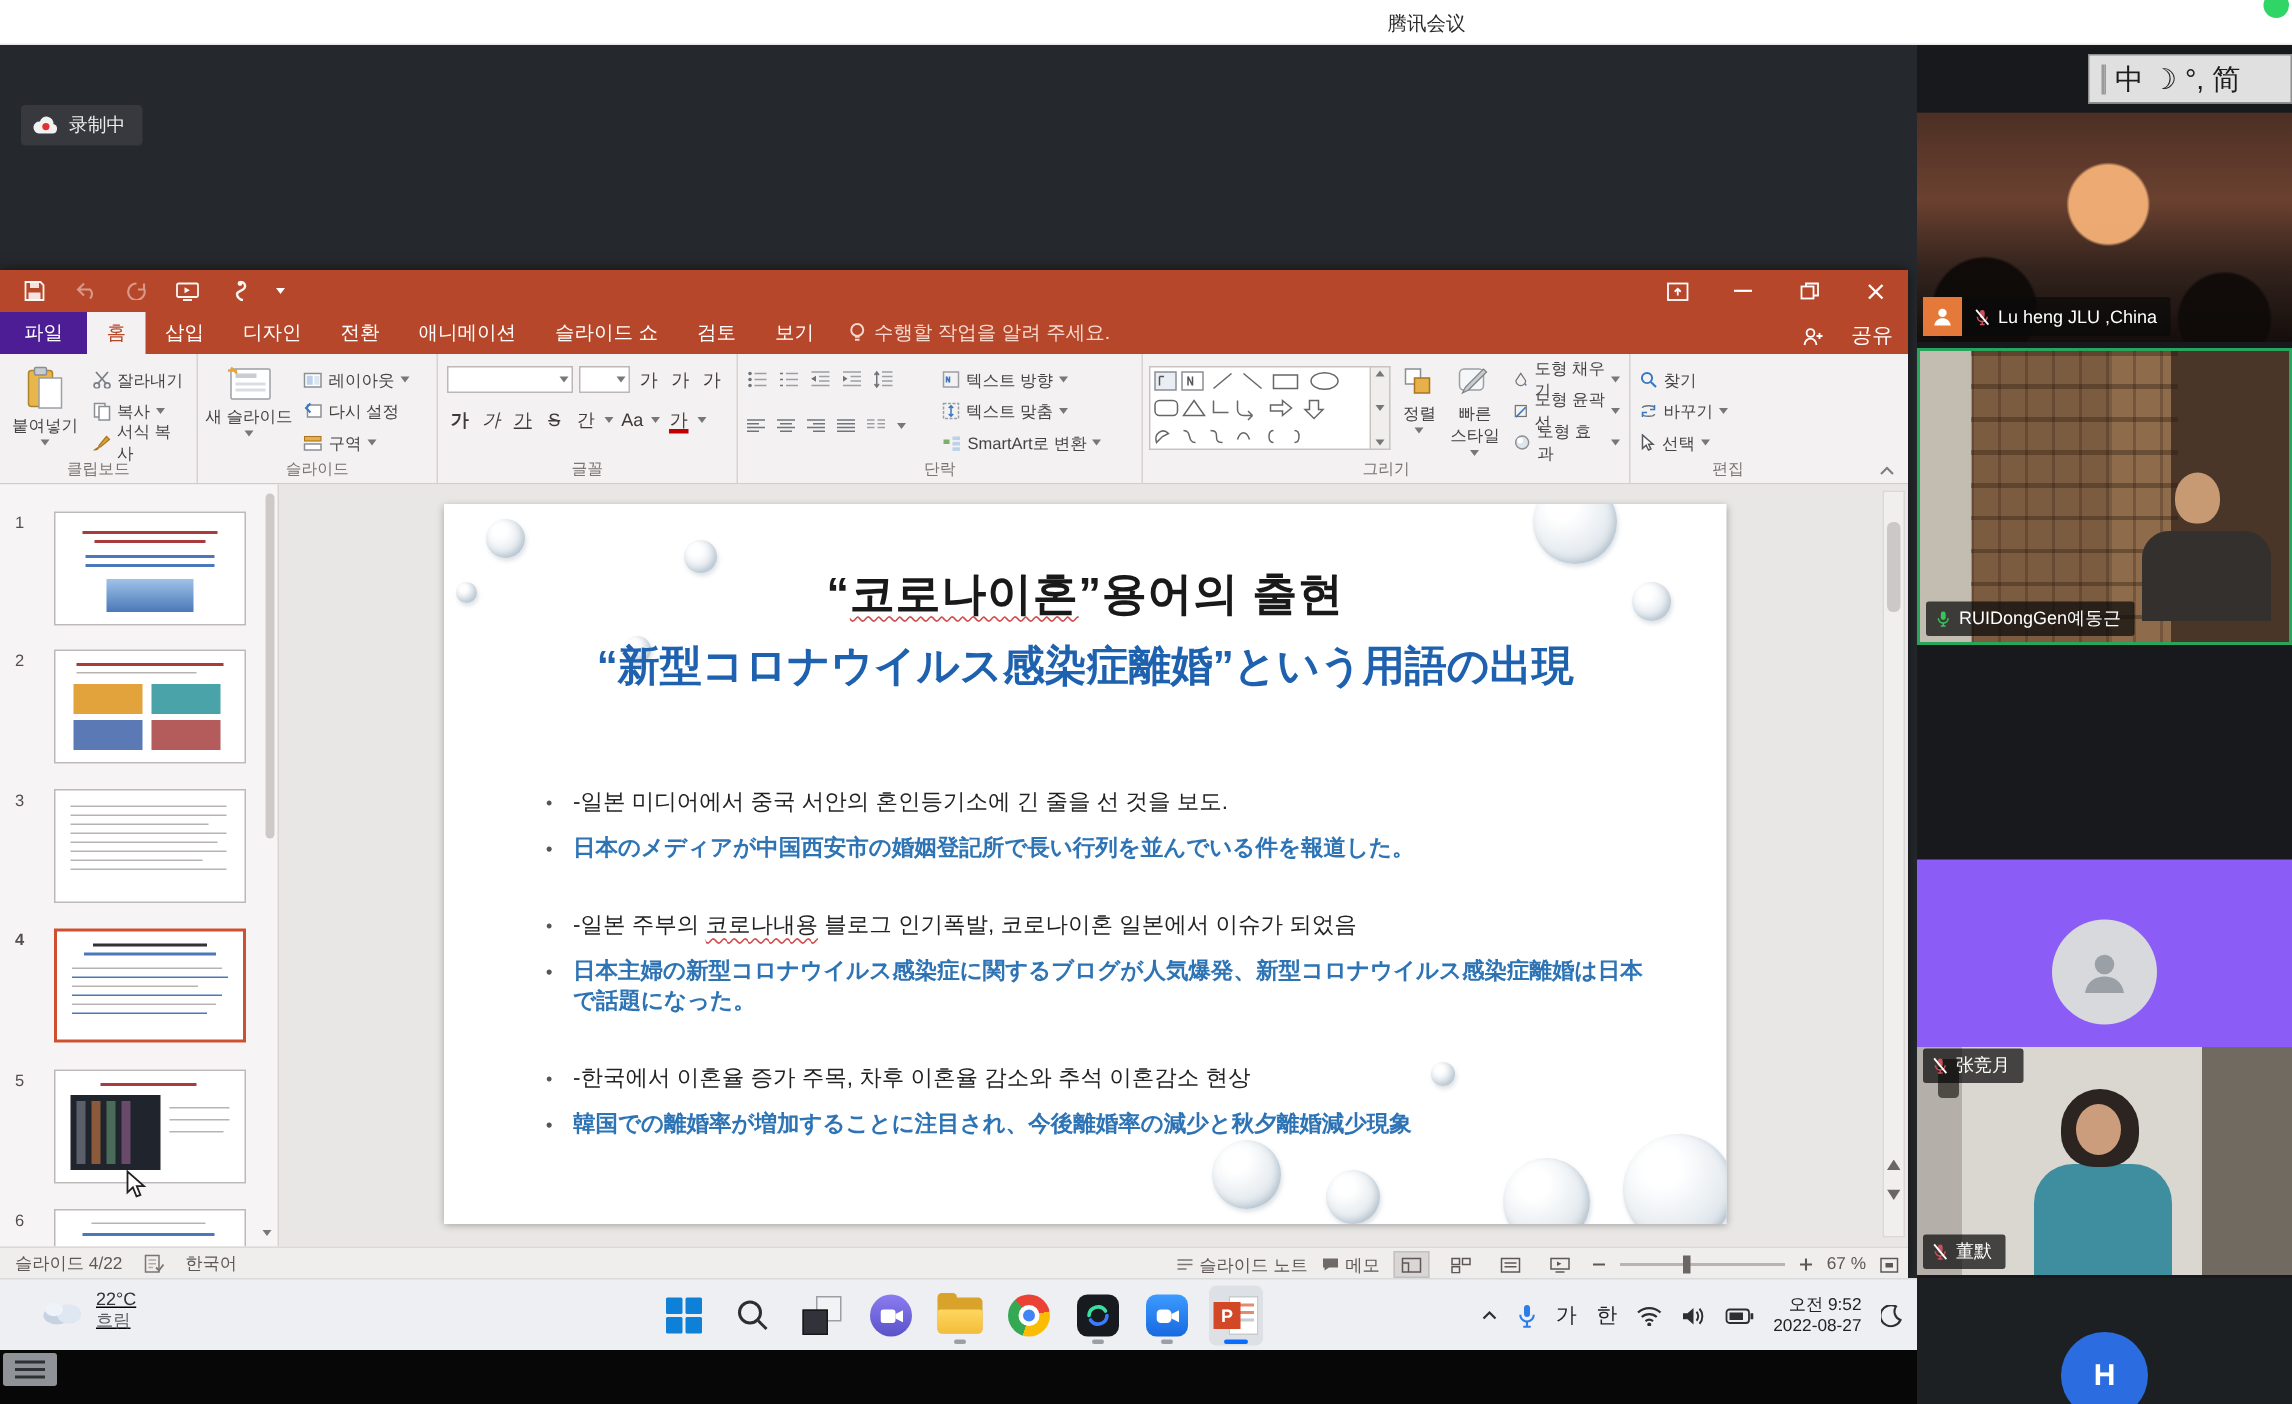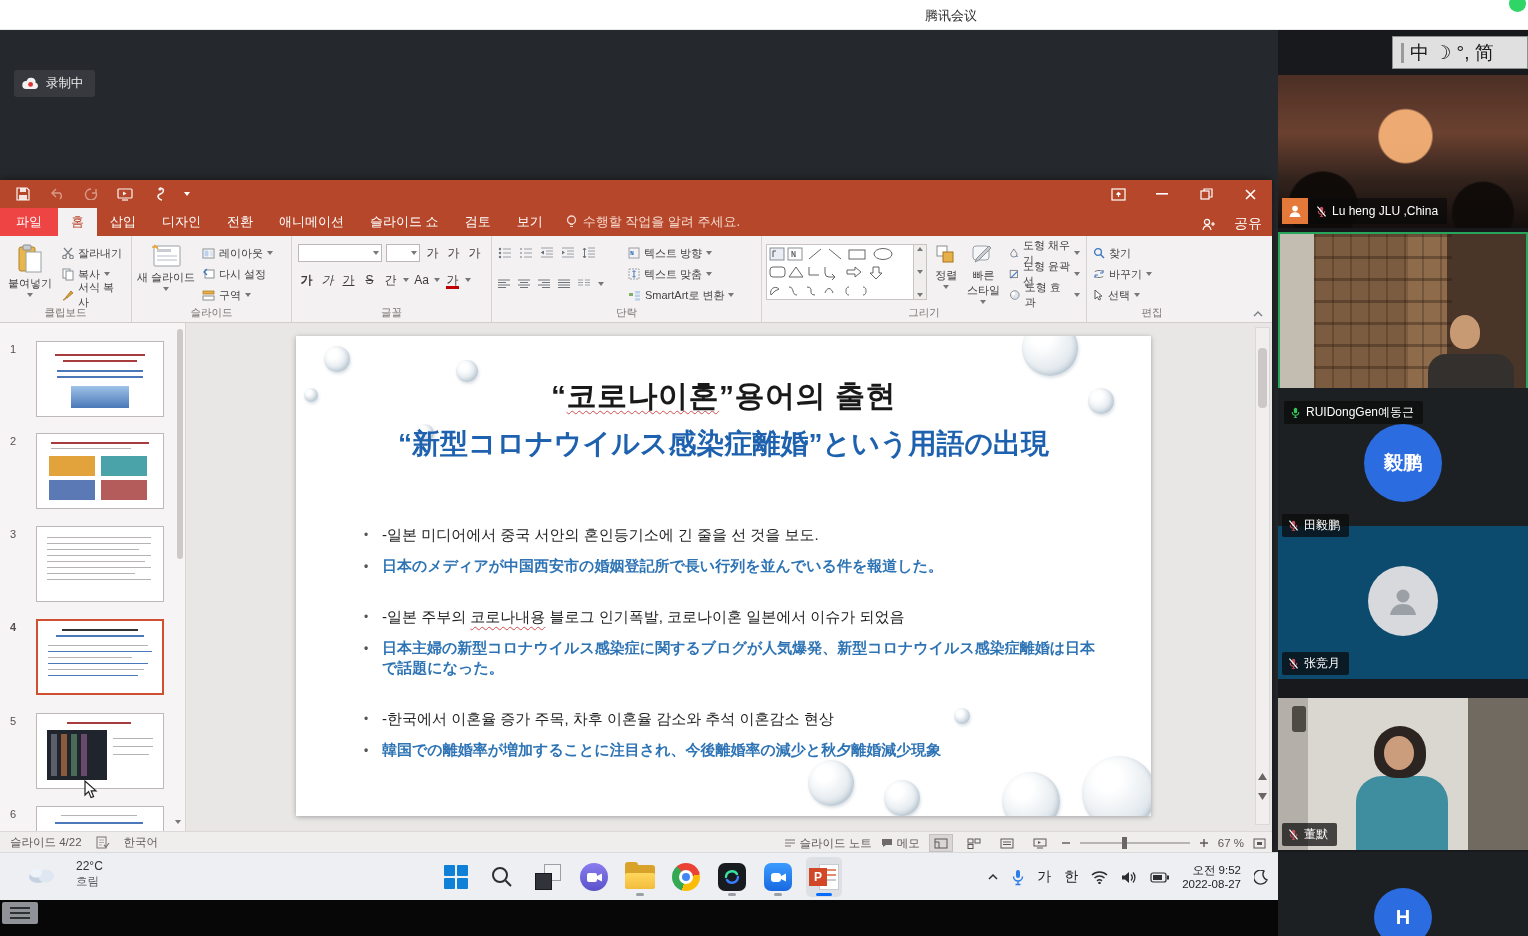--- a/index.html
+++ b/index.html
@@ -21,21 +21,21 @@
   .ppt{position:absolute;left:0;top:150px;width:1272px;height:672px;background:#f3f1f1;box-shadow:0 0 8px rgba(0,0,0,.5);}
   .ppt-ttl{position:relative;height:28px;background:#b7472a;display:flex;align-items:center;color:#fff;}
   .qat{display:flex;align-items:center;gap:16px;padding-left:14px;}
   .qat .qbtn{width:18px;height:16px;display:flex;align-items:center;justify-content:center;opacity:.95;}
   .qat .dim{opacity:.45;}
   .ppt-title-text{position:absolute;left:0;right:0;text-align:center;font-size:12.5px;color:#fff;pointer-events:none;}
   .winctl{position:absolute;right:0;top:0;height:28px;display:flex;}
   .winctl .wbtn{width:44px;height:28px;display:flex;align-items:center;justify-content:center;color:#fff;}
 
   .ppt-tabs{position:relative;height:28px;background:#b7472a;display:flex;align-items:flex-end;}
-  .ftab{height:28px;padding:0 16px;display:flex;align-items:center;background:#ef4444;color:#fff;font-size:13px;}
+  .ftab{height:28px;padding:0 16px;display:flex;align-items:center;background:#4c1d95;color:#fff;font-size:13px;}
   .mtab{height:28px;padding:0 13px;display:flex;align-items:center;color:#fff;font-size:13px;}
   .mtab.sel{background:#f3f1f1;color:#b7472a;}
   .tellme{height:28px;display:flex;align-items:center;gap:6px;color:#f5d9cf;font-size:13px;padding:0 10px;}
   .share{position:absolute;right:10px;bottom:3px;display:flex;align-items:center;gap:18px;color:#fff;font-size:14px;}
 
   
   .ribbon{position:relative;height:87px;background:#f3f1f1;border-bottom:1px solid #d2cccc;display:flex;color:#3f3a39;}
   .rgroup{position:relative;height:100%;border-right:1px solid #d8d2d2;padding:4px 4px 16px 4px;display:flex;gap:4px;}
   .glabel{position:absolute;left:0;right:0;bottom:2px;text-align:center;font-size:10.5px;color:#7a7472;}
   .bigbtn{width:52px;display:flex;flex-direction:column;align-items:center;justify-content:flex-start;gap:2px;padding-top:4px;font-size:11px;color:#444;text-align:center;}
@@ -85,21 +85,21 @@
   .ppt-status{position:relative;height:22px;background:#f0eded;border-top:1px solid #dcd8d8;display:flex;align-items:center;font-size:11.5px;color:#5d5856;}
   .st-left{display:flex;align-items:center;gap:14px;padding-left:10px;}
   .st-right{position:absolute;right:6px;top:0;height:22px;display:flex;align-items:center;gap:9px;}
   .viewbtn{width:24px;height:18px;display:flex;align-items:center;justify-content:center;}
   .viewbtn.sel{background:#dad6d6;border:1px solid #c5c0c0;}
   .zoom-track{position:relative;width:110px;height:2px;background:#b9b4b4;}
   .zoom-knob{position:absolute;left:42px;top:-5px;width:5px;height:12px;background:#6b6664;}
 
   
   .taskbar{position:absolute;left:0;top:822px;width:1278px;height:48px;background:#edeff2;border-top:1px solid #d8dadc;}
-  .weather{position:absolute;left:26px;top:6px;display:flex;align-items:center;gap:20px;}
+  .weather{position:absolute;left:26px;top:6px;display:flex;align-items:center;gap:8px;text-decoration:underline;}
   .weather-txt{font-size:12px;color:#333;line-height:15px;}
   .weather-txt .sub{color:#5a5f66;font-size:11.5px;}
   .tb-center{position:absolute;left:438px;top:4px;display:flex;gap:10px;}
   .tb-slot{position:relative;width:36px;height:40px;display:flex;align-items:center;justify-content:center;border-radius:5px;}
   .tb-slot.active{background:#dde1e5;}
   .run-dash{position:absolute;bottom:1px;left:14px;width:8px;height:3px;border-radius:2px;background:#9ba0a6;}
   .run-dash.accent{left:10px;width:16px;background:#0a6cff;}
   .tray{position:absolute;right:10px;top:0;height:48px;display:flex;align-items:center;gap:13px;}
   .tray-ime{font-size:14px;color:#222;}
   .clock{text-align:right;font-size:11.5px;color:#222;line-height:14px;}
@@ -950,36 +950,22 @@
           <svg width="13" height="13" viewBox="0 0 16 16">
               <rect x="6" y="2" width="4" height="7" rx="2" fill="#35c75a"></rect>
               <path d="M4 7.5a4 4 0 0 0 8 0" fill="none" stroke="#35c75a" stroke-width="1.3"></path>
               <path d="M8 11.5V14M6 14h4" stroke="#35c75a" stroke-width="1.2"></path>
             </svg>
           <span>RUIDongGen예동근</span>
         </span>
       </div>
     </div>
 
-    <div class="tile" style="top:358px;height:153px;background:#1d2023">
-      <span class="avatar-circle blue" style="top:36px;width:78px;height:78px;font-size:19px">毅鹏</span>
-      <div class="label-row">
-        <span class="pill">
-          <svg width="13" height="13" viewBox="0 0 16 16">
-              <rect x="6" y="2" width="4" height="7" rx="2" fill="#c9505a"></rect>
-              <path d="M4 7.5a4 4 0 0 0 8 0" fill="none" stroke="#c9505a" stroke-width="1.3"></path>
-              <path d="M8 11.5V14M6 14h4" stroke="#c9505a" stroke-width="1.2"></path>
-              <path d="M3 2l10 12" stroke="#fff" stroke-width="1.5"></path>
-            </svg>
-          <span>田毅鹏</span>
-        </span>
-      </div>
-    </div>
-
-    <div class="tile" style="top:496px;height:153px;background:#0c4a6e">
+
+    <div class="tile" style="top:543px;height:153px;background:#8b5cf6">
       <span class="avatar-circle" style="top:40px;width:70px;height:70px;background:#d7d9dc">
         <svg width="34" height="34" viewBox="0 0 34 34">
             <circle cx="17" cy="12" r="6.5" fill="#9aa0a6"></circle>
             <path d="M4 31c1.4-8 7-11 13-11s11.6 3 13 11z" fill="#9aa0a6"></path>
           </svg>
       </span>
       <div class="label-row">
         <span class="pill">
           <svg width="13" height="13" viewBox="0 0 16 16">
               <rect x="6" y="2" width="4" height="7" rx="2" fill="#c9505a"></rect>

